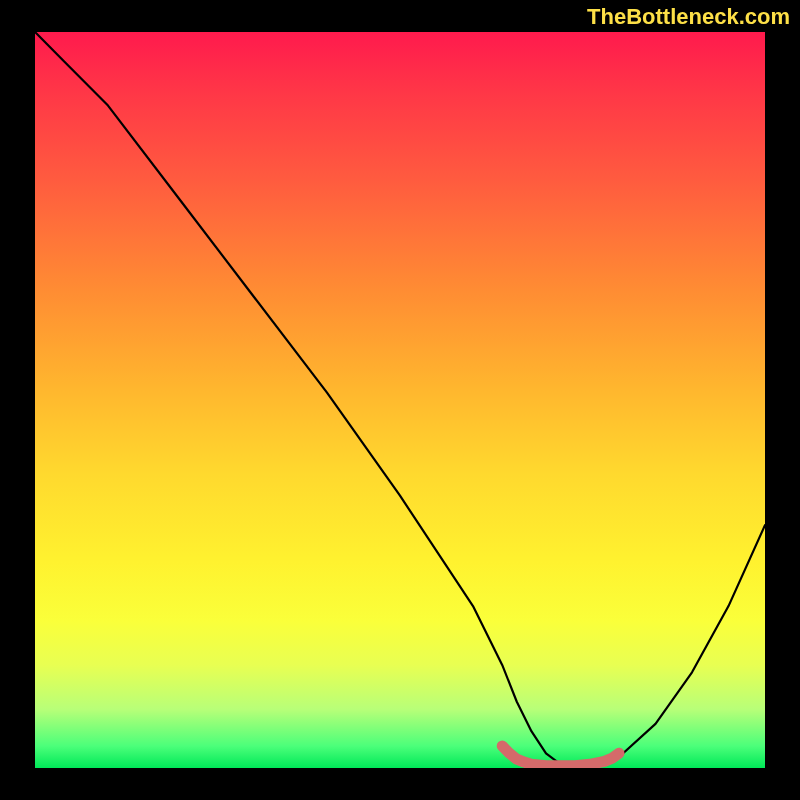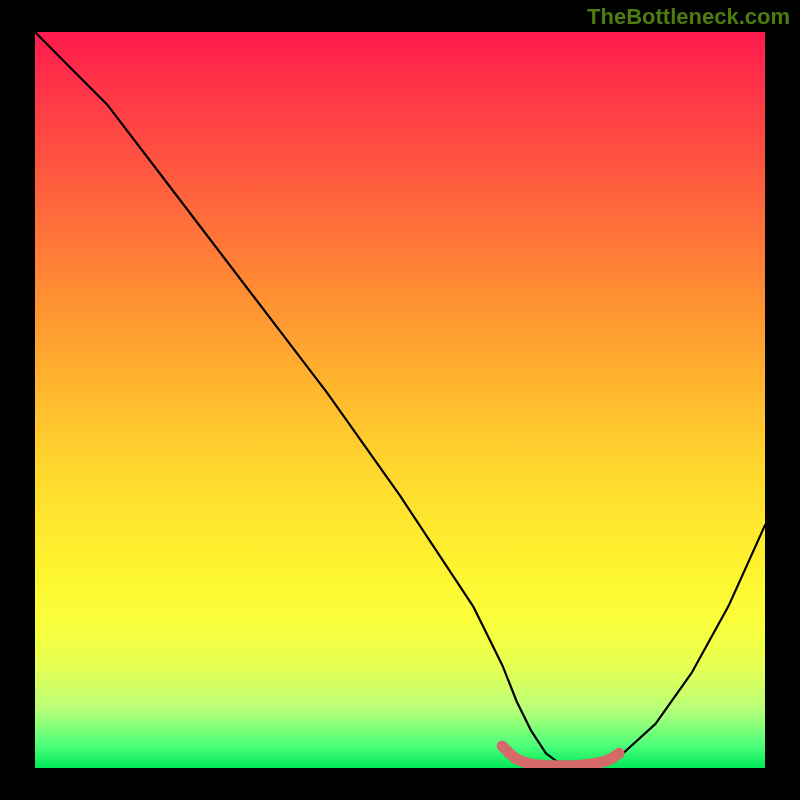--- a/index.html
+++ b/index.html
@@ -14,21 +14,21 @@
   .frame {
     position: relative;
     width: 800px;
     height: 800px;
     background: #000;
   }
   .watermark {
     position: absolute;
     top: 4px;
     right: 10px;
-    color: #4d7c0f;
+    color: #fde047;
     font-size: 22px;
     font-weight: 600;
     z-index: 5;
     user-select: none;
   }
   .plot-area {
     position: absolute;
     left: 35px;
     top: 32px;
     width: 730px;

